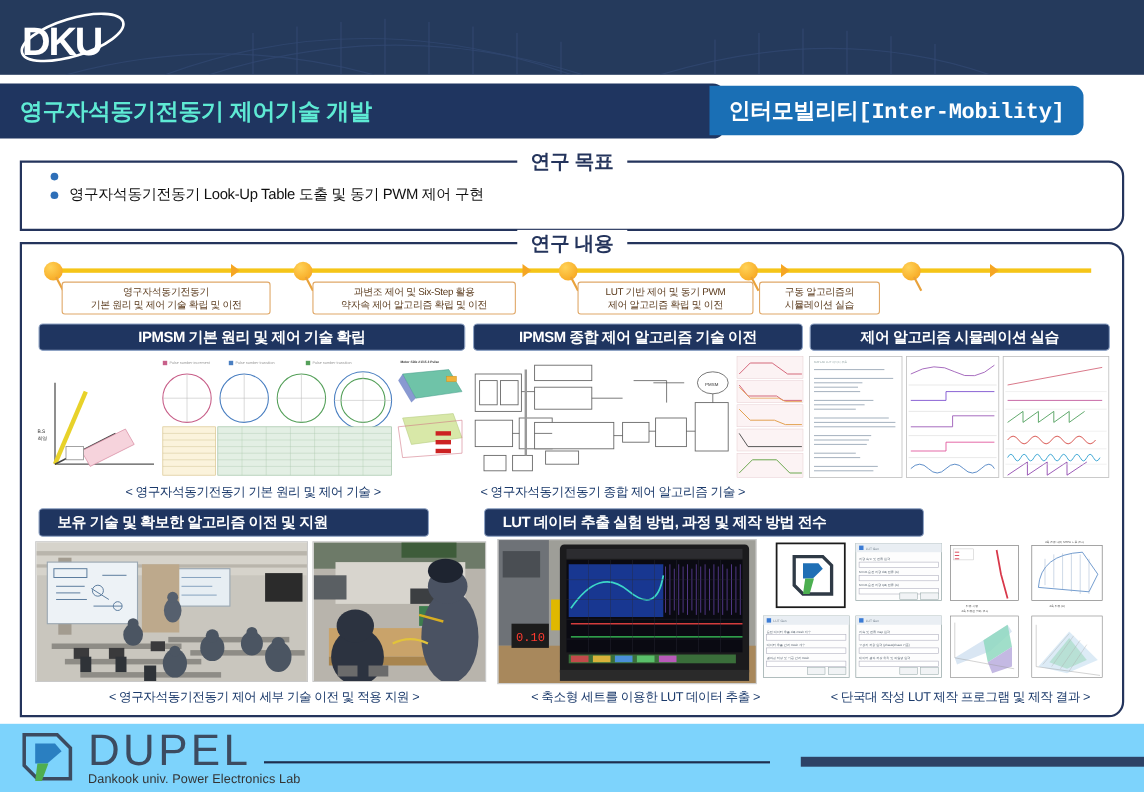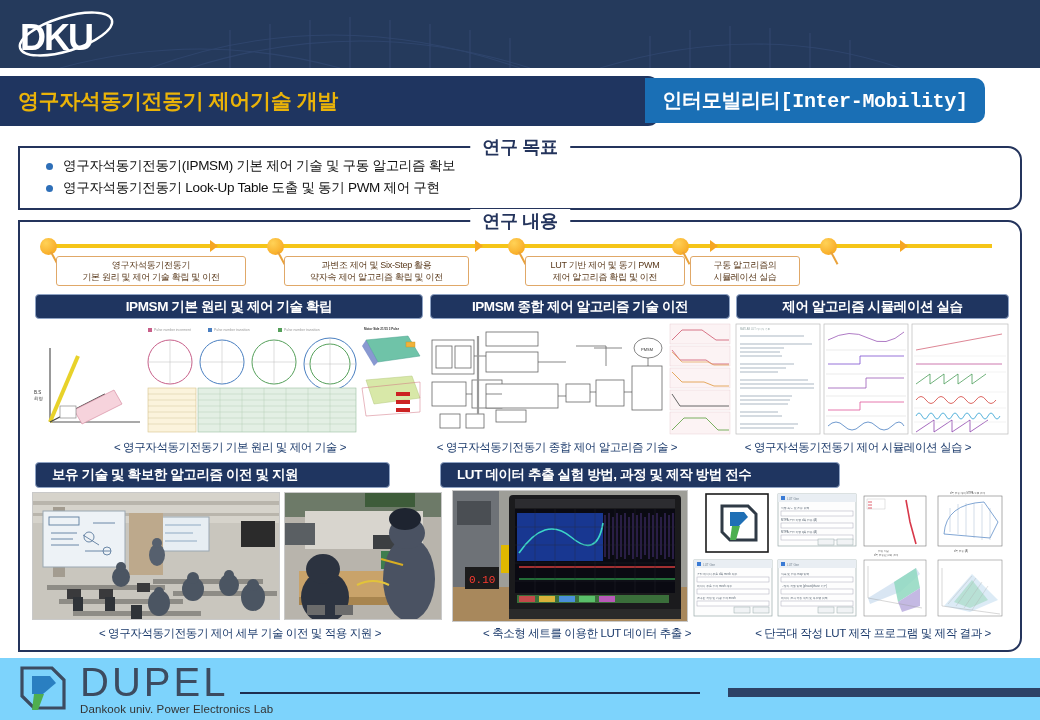--- a/index.html
+++ b/index.html
@@ -18,21 +18,21 @@
   .dku-logo { position: absolute; left: 14px; top: 8px; width: 110px; height: 52px; }
 
   
   .title-row { position: absolute; left: 0; top: 76px; width: 1040px; height: 50px; }
   .title-plate {
     position: absolute; left: 0; top: 0; width: 660px; height: 50px;
     background: #1F3560; border-radius: 0 12px 12px 0;
     display: flex; align-items: center; padding-left: 18px;
   }
   .title-plate span {
-    color: #eab308; font-size: 21px; font-weight: bold; letter-spacing: -.4px;
+    color: #5eead4; font-size: 21px; font-weight: bold; letter-spacing: -.4px;
   }
   .badge-plate {
     position: absolute; left: 645px; top: 2px; width: 340px; height: 45px;
     background: #1A6FB5; border-radius: 0 10px 10px 0;
     display: flex; align-items: center; justify-content: center; font-family: Liberation Mono, monospace;
   }
   .badge-plate span {
     color: #fff; font-size: 20px; font-weight: bold; letter-spacing: -.3px;
   }
 
@@ -164,21 +164,20 @@
   <div class="badge-plate">
     <span>인터모빌리티[Inter-Mobility]</span>
   </div>
 </div>
 
 <div class="sec-box" id="objectives-box">
   <div class="sec-label">연구 목표</div>
   <div class="obj-list">
     <div class="obj-item">
       <div class="obj-bullet"></div>
-      <div class="obj-text">영구자석동기전동기(IPMSM) 기본 제어 기술 및 구동 알고리즘 확보</div>
     </div>
     <div class="obj-item">
       <div class="obj-bullet"></div>
       <div class="obj-text">영구자석동기전동기 Look-Up Table 도출 및 동기 PWM 제어 구현</div>
     </div>
   </div>
 </div>
 
 <div class="sec-box" id="content-box">
   <div class="sec-label">연구 내용</div>
@@ -396,21 +395,20 @@
         <path d="M182 110 l 18 -12 l 0 12 l 18 -12 l 0 12 l 18 -12 l 0 12 l 18 -12" stroke="#8E44AD"></path>
       </g>
       <g stroke="#ddd" stroke-width=".4">
         <path d="M180 34 H272 M180 50 H272 M180 70 H272 M180 86 H272 M180 100 H272"></path>
       </g>
     </svg>
   </div>
 
   <div class="cap" style="left:40px;top:218px;width:340px">&lt; 영구자석동기전동기 기본 원리 및 제어 기술 &gt;</div>
   <div class="cap" style="left:392px;top:218px;width:290px">&lt; 영구자석동기전동기 종합 제어 알고리즘 기술 &gt;</div>
-  <div class="cap" style="left:688px;top:218px;width:300px">&lt; 영구자석동기전동기 제어 시뮬레이션 실습 &gt;</div>
 
   <div class="panel-hdr left-align" style="left:15px;top:240px;width:355px;height:26px">
     <span>보유 기술 및 확보한 알고리즘 이전 및 지원</span>
   </div>
   <div class="panel-hdr left-align" style="left:420px;top:240px;width:400px;height:26px">
     <span>LUT 데이터 추출 실험 방법, 과정 및 제작 방법 전수</span>
   </div>
 
   <div class="fig fig-bordered" style="left:12px;top:270px;width:248px;height:128px">
     <svg viewBox="0 0 248 128" width="248" height="128">

